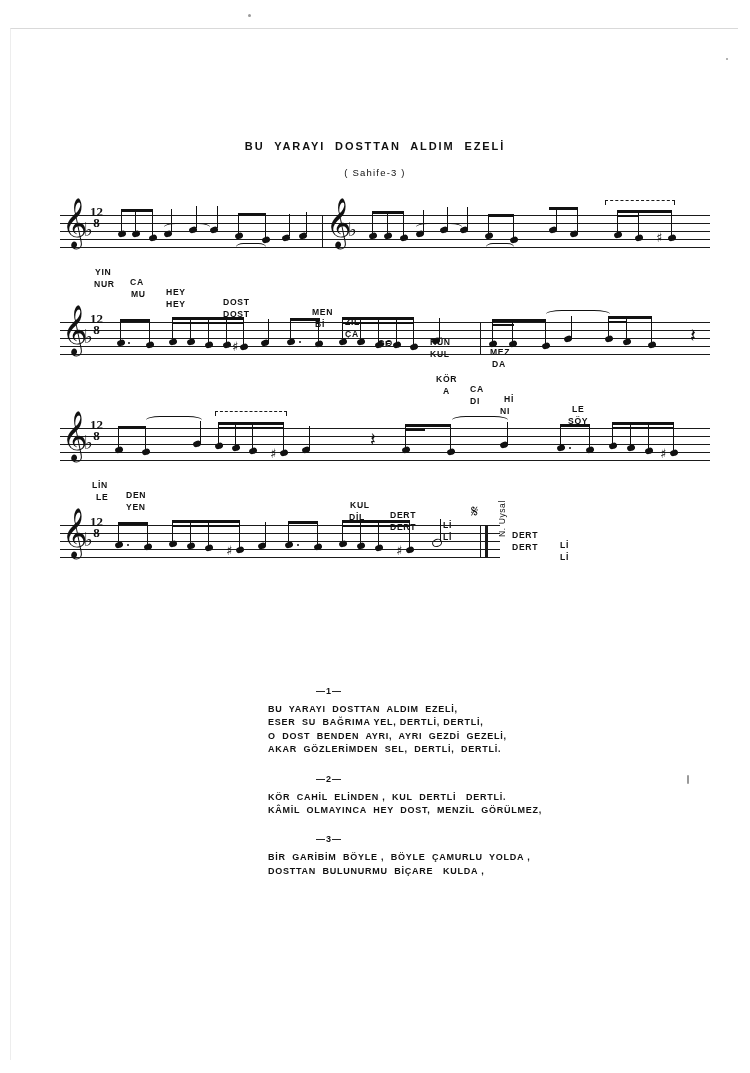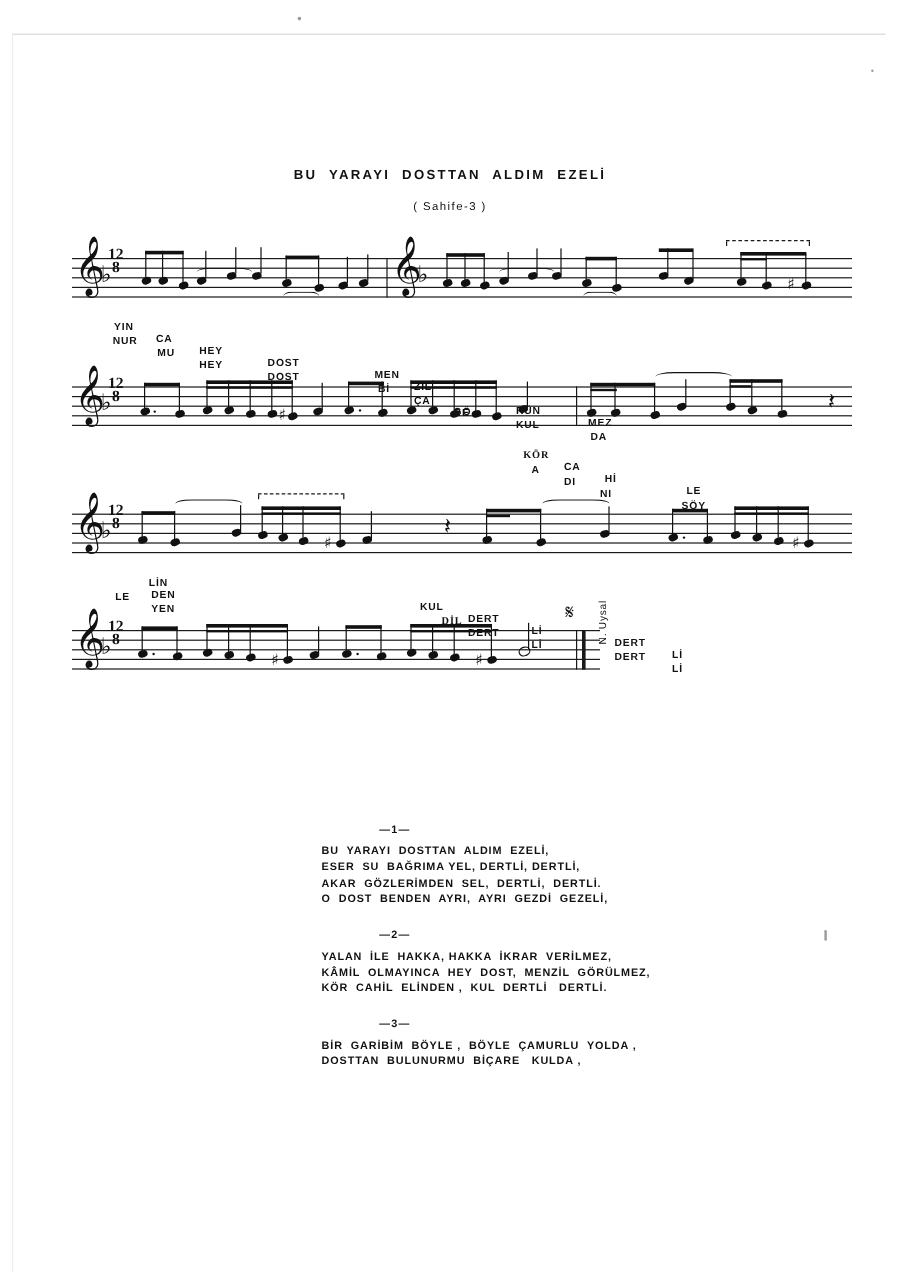--- a/index.html
+++ b/index.html
@@ -446,21 +446,21 @@
     <div class="beam thin" style="left:548px;top:-1px;width:18px;"></div>
     <div class="stem" style="left:548px;top:-6px;height:22px;"></div>
     <div class="nh" style="left:545px;top:14px;"></div>
     <div class="stem" style="left:566px;top:-6px;height:24px;"></div>
     <div class="nh" style="left:563px;top:17px;"></div>
     <div class="stem" style="left:591px;top:-6px;height:26px;"></div>
     <div class="nh" style="left:588px;top:20px;"></div>
     <div class="rest-q" style="left:630px;top:4px;">𝄽</div>
 
     <div class="lyric-row" style="top:42px;">
-      <span class="lyr" style="left:376px;font-family:Liberation Serif, serif;">KÖR</span>
+      <span class="lyr" style="left:376px;">KÖR</span>
       <span class="lyr" style="left:410px;">CA</span>
       <span class="lyr" style="left:444px;">Hİ</span>
       <span class="lyr" style="left:512px;">LE</span>
     </div>
     <div class="lyric-row" style="top:54px;">
       <span class="lyr" style="left:383px;">A</span>
       <span class="lyr" style="left:410px;">DI</span>
       <span class="lyr" style="left:440px;">NI</span>
       <span class="lyr" style="left:508px;">SÖY</span>
     </div>
@@ -533,32 +533,32 @@
     <div class="nh" style="left:549px;top:15px;"></div>
     <div class="stem" style="left:570px;top:-6px;height:24px;"></div>
     <div class="nh" style="left:567px;top:17px;"></div>
     <div class="stem" style="left:588px;top:-6px;height:26px;"></div>
     <div class="nh" style="left:585px;top:20px;"></div>
     <div class="stem" style="left:613px;top:-6px;height:28px;"></div>
     <div class="nh" style="left:610px;top:22px;"></div>
     <div class="accidental" style="left:600px;top:19px;">♯</div>
 
     <div class="lyric-row" style="top:42px;">
-      <span class="lyr" style="left:52px;padding-left:12px;">LİN</span>
+      <span class="lyr" style="left:20px;padding-left:12px;">LİN</span>
       <span class="lyr" style="left:66px;">DEN</span>
       <span class="lyr" style="left:290px;">KUL</span>
       <span class="lyr" style="left:330px;">DERT</span>
       <span class="lyr" style="left:383px;">Lİ</span>
       <span class="lyr" style="left:452px;">DERT</span>
       <span class="lyr" style="left:500px;">Lİ</span>
     </div>
     <div class="lyric-row" style="top:54px;">
       <span class="lyr" style="left:36px;">LE</span>
       <span class="lyr" style="left:66px;">YEN</span>
-      <span class="lyr" style="left:308px;font-family:Liberation Serif, serif;">DİL</span>
+      <span class="lyr" style="left:289px;">DİL</span>
       <span class="lyr" style="left:330px;">DERT</span>
       <span class="lyr" style="left:383px;">Lİ</span>
       <span class="lyr" style="left:452px;">DERT</span>
       <span class="lyr" style="left:500px;">Lİ</span>
     </div>
   </div>
 
   <div class="system" style="top:525px;">
     <div class="staff" style="width:440px;">
       <div class="line" style="width:440px;"></div>
@@ -624,29 +624,28 @@
     <div class="segno" style="left:411px;top:-22px;">𝄋</div>
     <div class="composer" style="left:437px;top:12px;">N. Uysal</div>
   </div>
 
   <div class="lyrics-section">
 
     <div class="verse">
       <div class="verse-num">—1—</div>
       <div class="verse-line">BU  YARAYI  DOSTTAN  ALDIM  EZELİ,</div>
       <div class="verse-line">ESER  SU  BAĞRIMA YEL, DERTLİ, DERTLİ,</div>
+      <div class="verse-line">O  DOST  BENDEN  AYRI,  AYRI  GEZDİ  GEZELİ,</div>
       <div class="verse-line">AKAR  GÖZLERİMDEN  SEL,  DERTLİ,  DERTLİ.</div>
-      <div class="verse-line">O  DOST  BENDEN  AYRI,  AYRI  GEZDİ  GEZELİ,</div>
     </div>
 
     <div class="verse">
       <div class="verse-num">—2—</div>
-      <div class="verse-line">YALAN  İLE  HAKKA, HAKKA  İKRAR  VERİLMEZ,</div>
+      <div class="verse-line">KÖR  CAHİL  ELİNDEN ,  KUL  DERTLİ   DERTLİ.</div>
       <div class="verse-line">KÂMİL  OLMAYINCA  HEY  DOST,  MENZİL  GÖRÜLMEZ,</div>
-      <div class="verse-line">KÖR  CAHİL  ELİNDEN ,  KUL  DERTLİ   DERTLİ.</div>
     </div>
 
     <div class="verse">
       <div class="verse-num">—3—</div>
       <div class="verse-line">BİR  GARİBİM  BÖYLE ,  BÖYLE  ÇAMURLU  YOLDA ,</div>
       <div class="verse-line">DOSTTAN  BULUNURMU  BİÇARE   KULDA ,</div>
     </div>
 
   </div>
 

